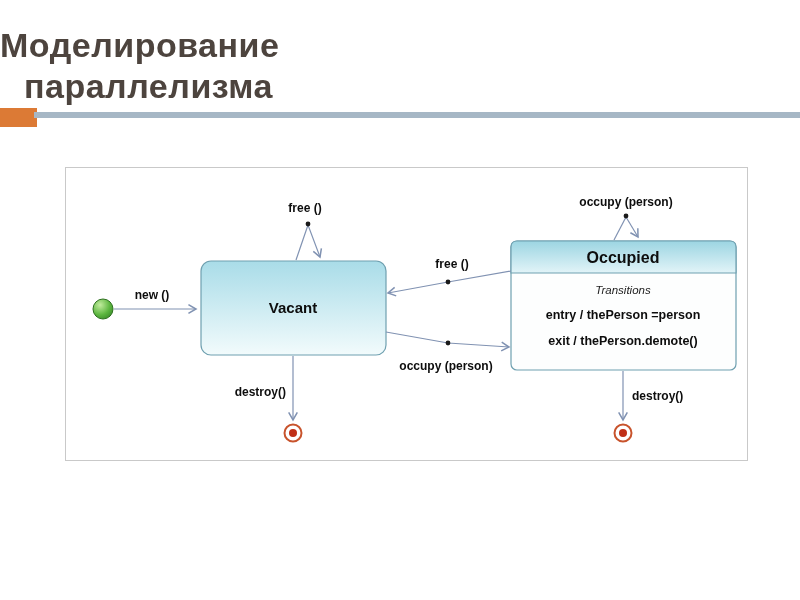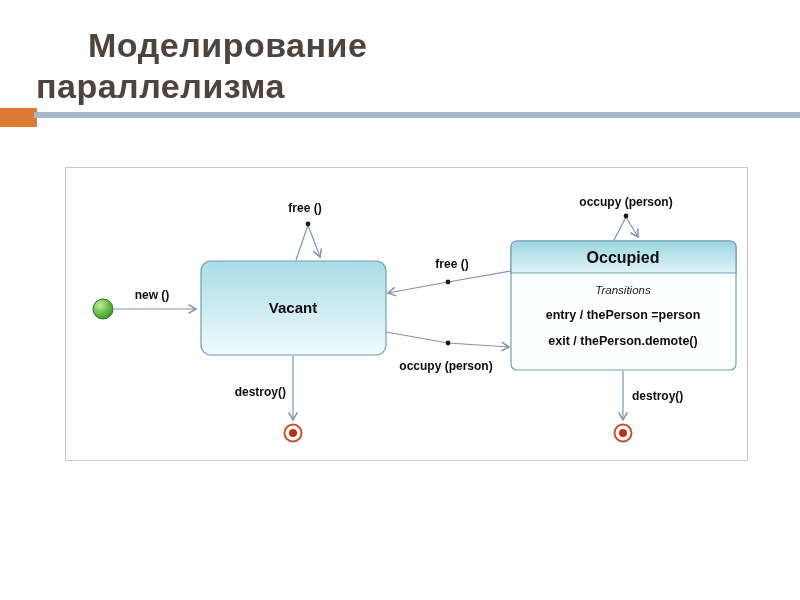--- a/index.html
+++ b/index.html
@@ -1,19 +1,19 @@
 <!DOCTYPE html>
 <html><head>
 <meta charset="utf-8">
 <style>
   html,body{margin:0;padding:0;}
   body{width:800px;height:600px;background:#ffffff;font-family:"Liberation Sans",sans-serif;position:relative;overflow:hidden;}
   .title{position:absolute;top:25px;left:0;font-weight:bold;color:#4d443e;font-size:34px;line-height:41px;letter-spacing:0.5px;}
-  .title-line1{padding-left:88px;}
-  .title-line2{padding-left:36px;}
+  .title-line1{}
+  .title-line2{padding-left:24px;}
   .divider-line{position:absolute;top:112px;left:34px;width:766px;height:6px;background:#a6b7c5;}
   .accent-bar{position:absolute;top:108px;left:0;width:37px;height:19px;background:#dc7a35;}
   .diagram-panel{position:absolute;left:65px;top:167px;width:681px;height:292px;background:#ffffff;border:1px solid #c9c9c9;}
   svg{display:block;}
   .edge{stroke:#8092b2;stroke-width:1.2;fill:none;}
   .lbl{font:bold 12px "Liberation Sans",sans-serif;fill:#0d0d0d;}
   .state-name{font:bold 15px "Liberation Sans",sans-serif;fill:#0d0d0d;}
   .occ-name{font:bold 16px "Liberation Sans",sans-serif;fill:#0d0d0d;}
   .section-lbl{font:italic 11.5px "Liberation Sans",sans-serif;fill:#222222;}
   .action-lbl{font:bold 12.5px "Liberation Sans",sans-serif;fill:#0d0d0d;}

